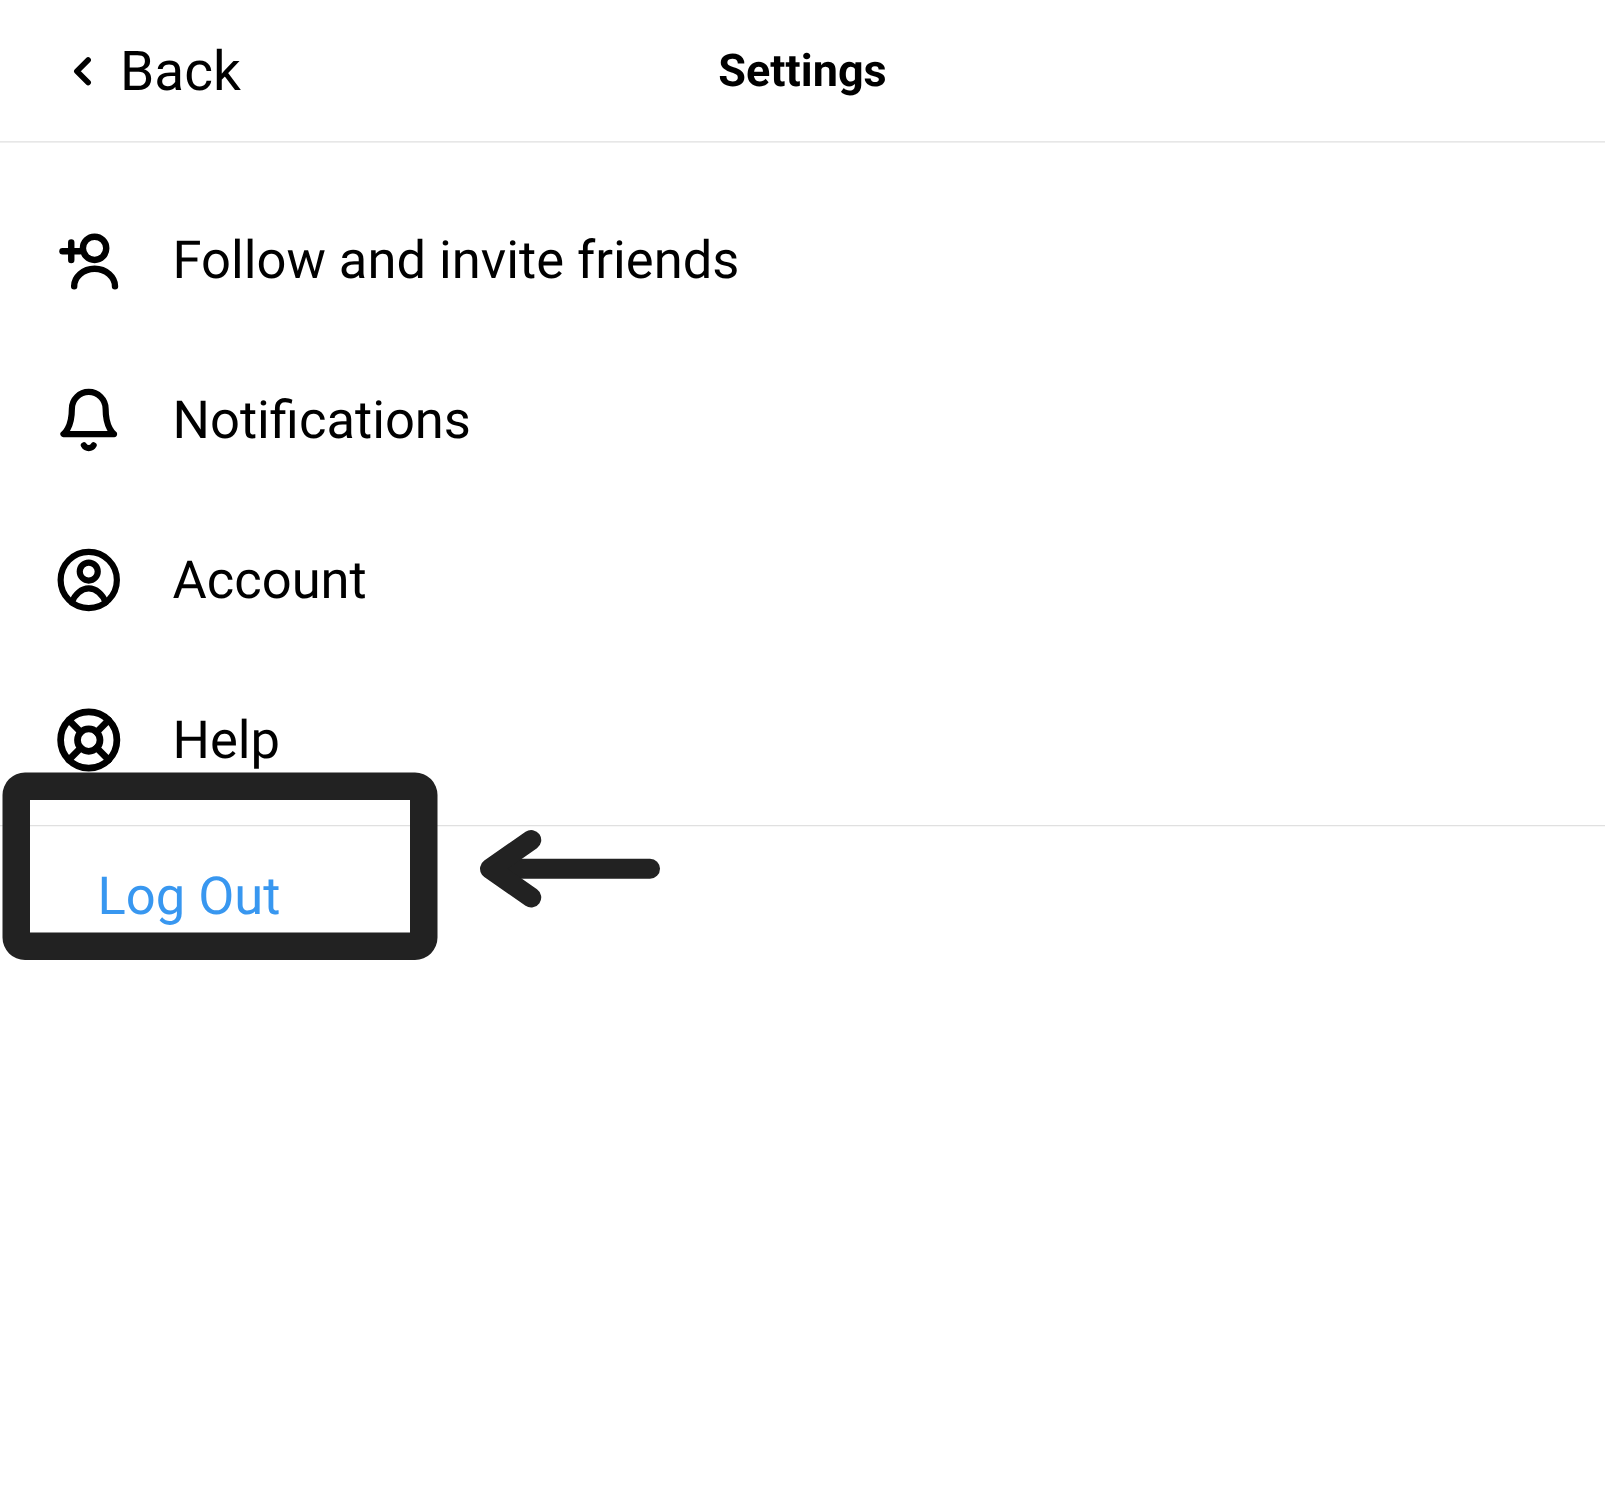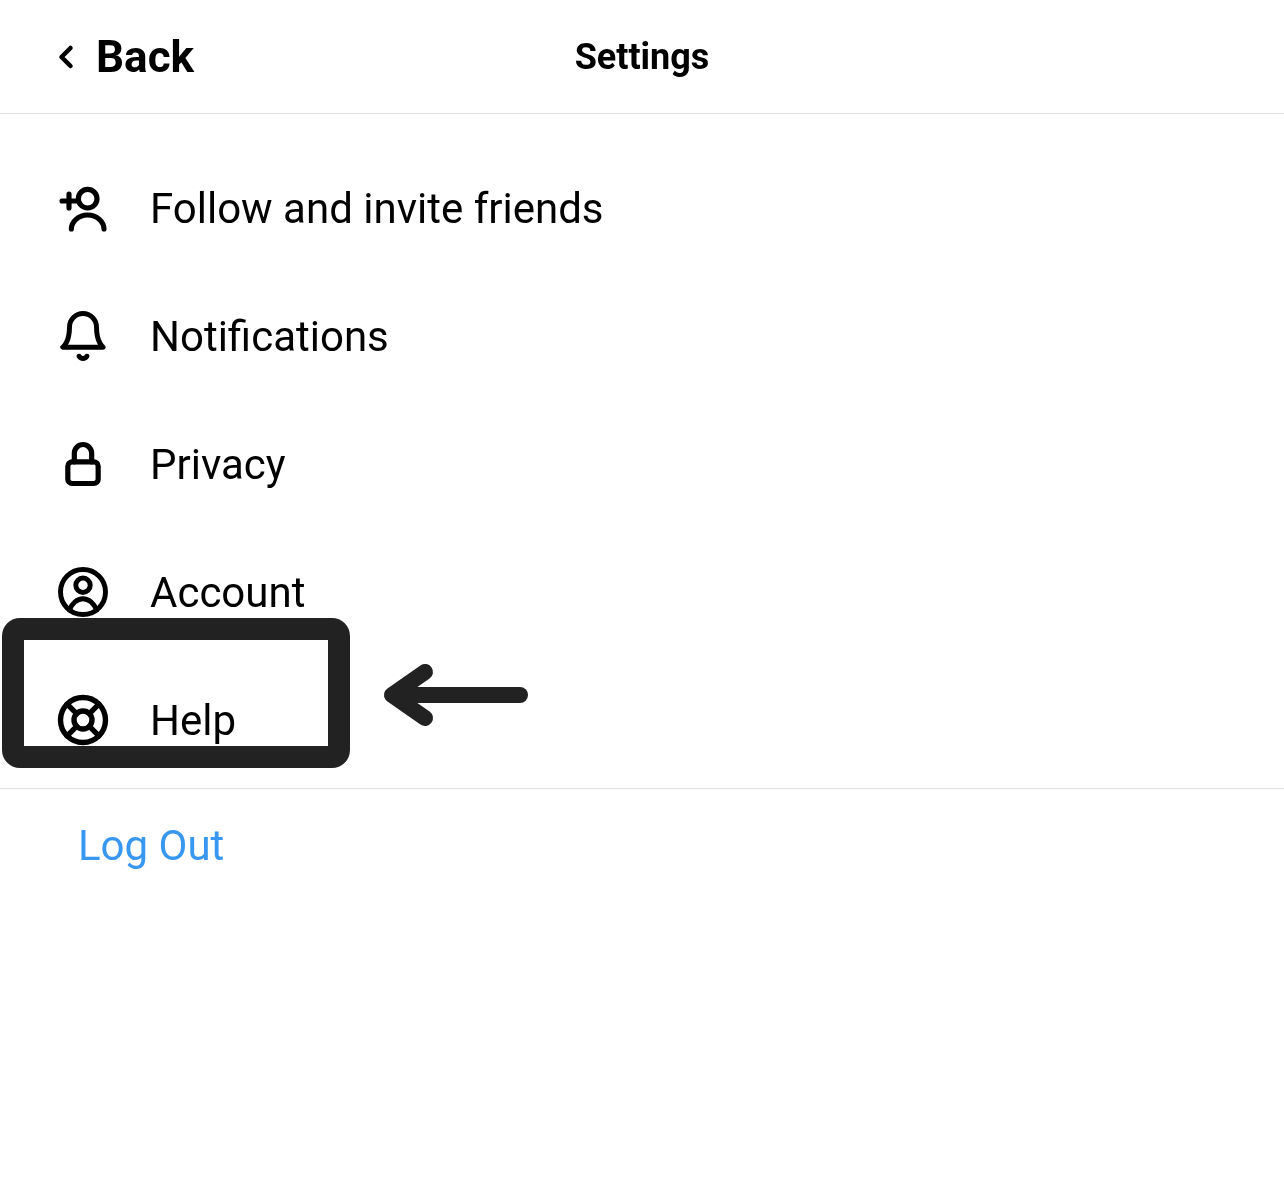--- a/index.html
+++ b/index.html
@@ -20,21 +20,21 @@
       height: 114px;
       border-bottom: 1px solid #e0e0e0;
       position: relative;
     }
     .back-button {
       display: flex;
       align-items: center;
       padding-left: 48px;
       cursor: pointer;
       font-size: 44px;
-      font-weight: 700;
+      font-weight: 400;
       color: #000;
     }
     .back-chevron {
       width: 36px;
       height: 36px;
       margin-right: 12px;
     }
     .header-title {
       position: absolute;
       left: 50%;
@@ -46,21 +46,20 @@
     .settings-list {
       padding-top: 30px;
     }
     .settings-item {
       display: flex;
       align-items: center;
       height: 128px;
       padding-left: 42px;
       cursor: pointer;
       position: relative;
-      margin-left: 12px;
     }
     .item-icon {
       width: 58px;
       height: 58px;
       display: flex;
       align-items: center;
       justify-content: center;
       margin-right: 38px;
       flex-shrink: 0;
     }
@@ -135,29 +134,20 @@
   <div class="settings-item">
     <span class="item-icon">
       <svg viewBox="0 0 24 24" width="54" height="54" fill="none" stroke="#000" stroke-width="2.2" stroke-linecap="round" stroke-linejoin="round">
         <path d="M18 8A6 6 0 0 0 6 8c0 7-3 9-3 9h18s-3-2-3-9"></path>
         <path d="M13.73 21a2 2 0 0 1-3.46 0"></path>
       </svg>
     </span>
     <span class="item-label">Notifications</span>
   </div>
 
-  <div class="settings-item">
-    <span class="item-icon">
-      <svg viewBox="0 0 24 24" width="52" height="52" fill="none" stroke="#000" stroke-width="2.4" stroke-linecap="round" stroke-linejoin="round">
-        <rect x="5" y="11" width="14" height="10" rx="2" ry="2"></rect>
-        <path d="M8 11V7a4 4 0 0 1 8 0v4"></path>
-      </svg>
-    </span>
-    <span class="item-label">Privacy</span>
-  </div>
 
   <div class="settings-item">
     <span class="item-icon">
       <svg viewBox="0 0 24 24" width="54" height="54" fill="none" stroke="#000" stroke-width="2.2" stroke-linecap="round" stroke-linejoin="round">
         <circle cx="12" cy="12" r="10"></circle>
         <circle cx="12" cy="9" r="3.2"></circle>
         <path d="M6 20c1-3 3.5-5 6-5s5 2 6 5"></path>
       </svg>
     </span>
     <span class="item-label">Account</span>

